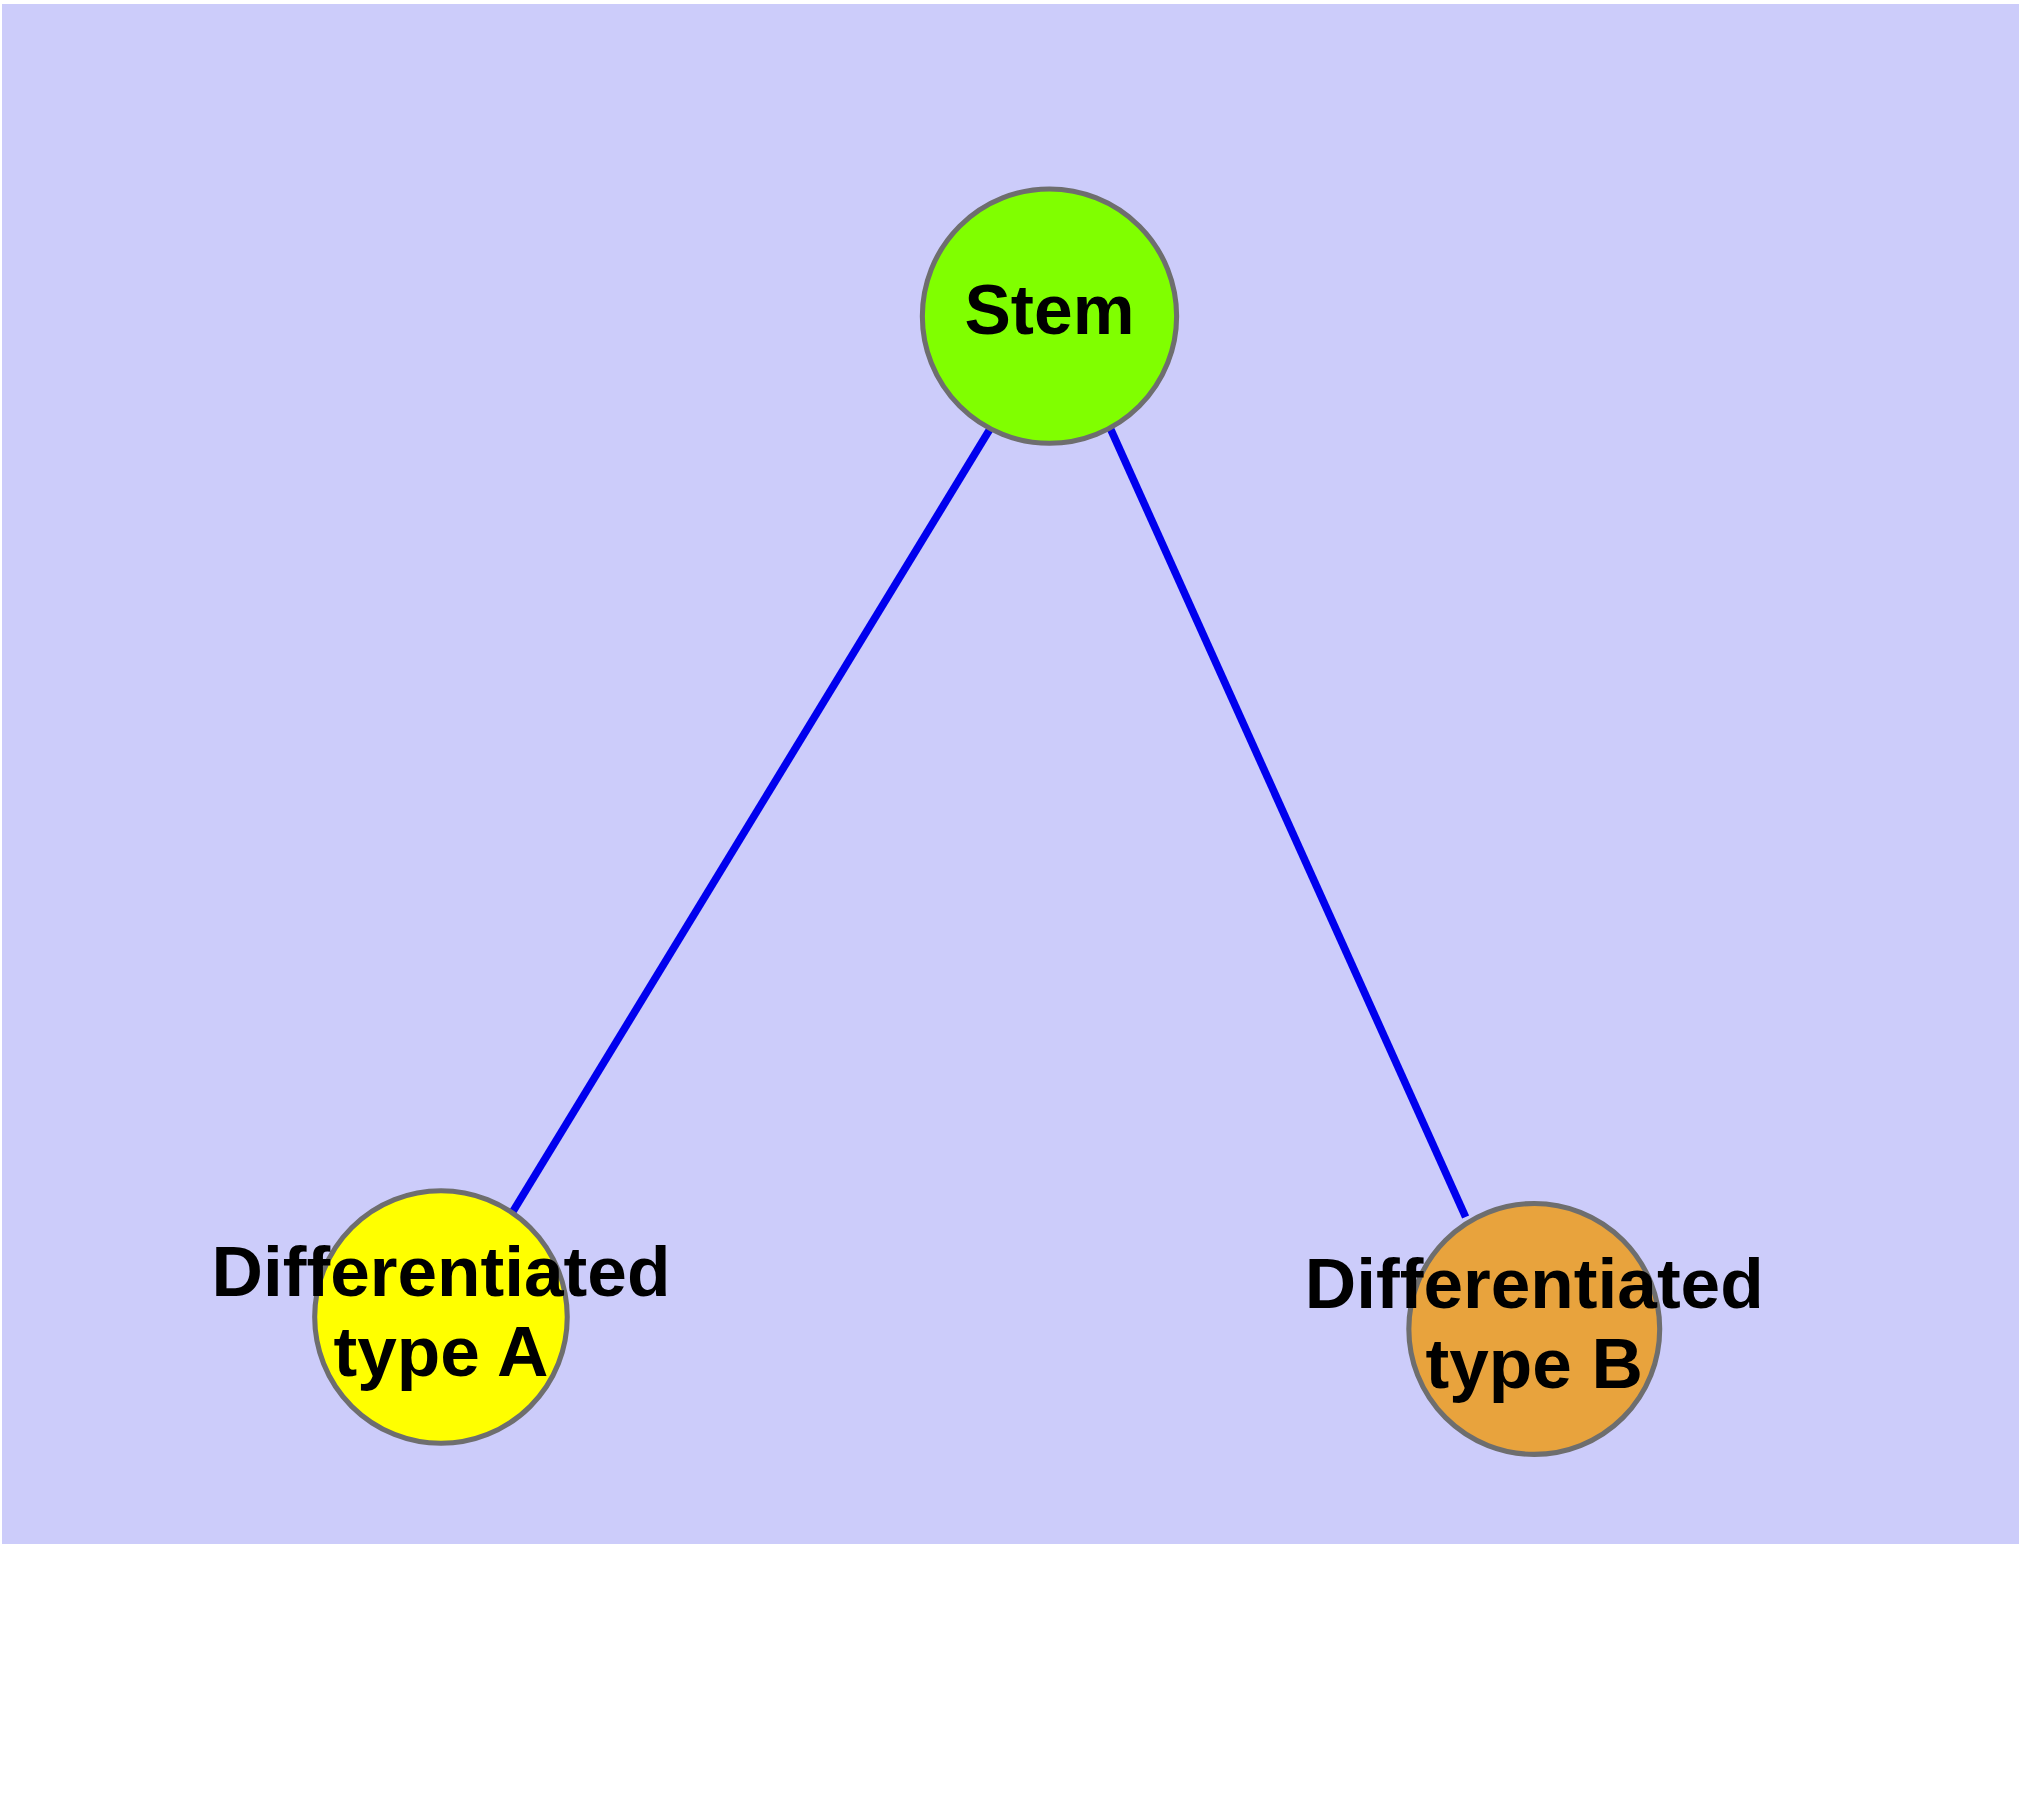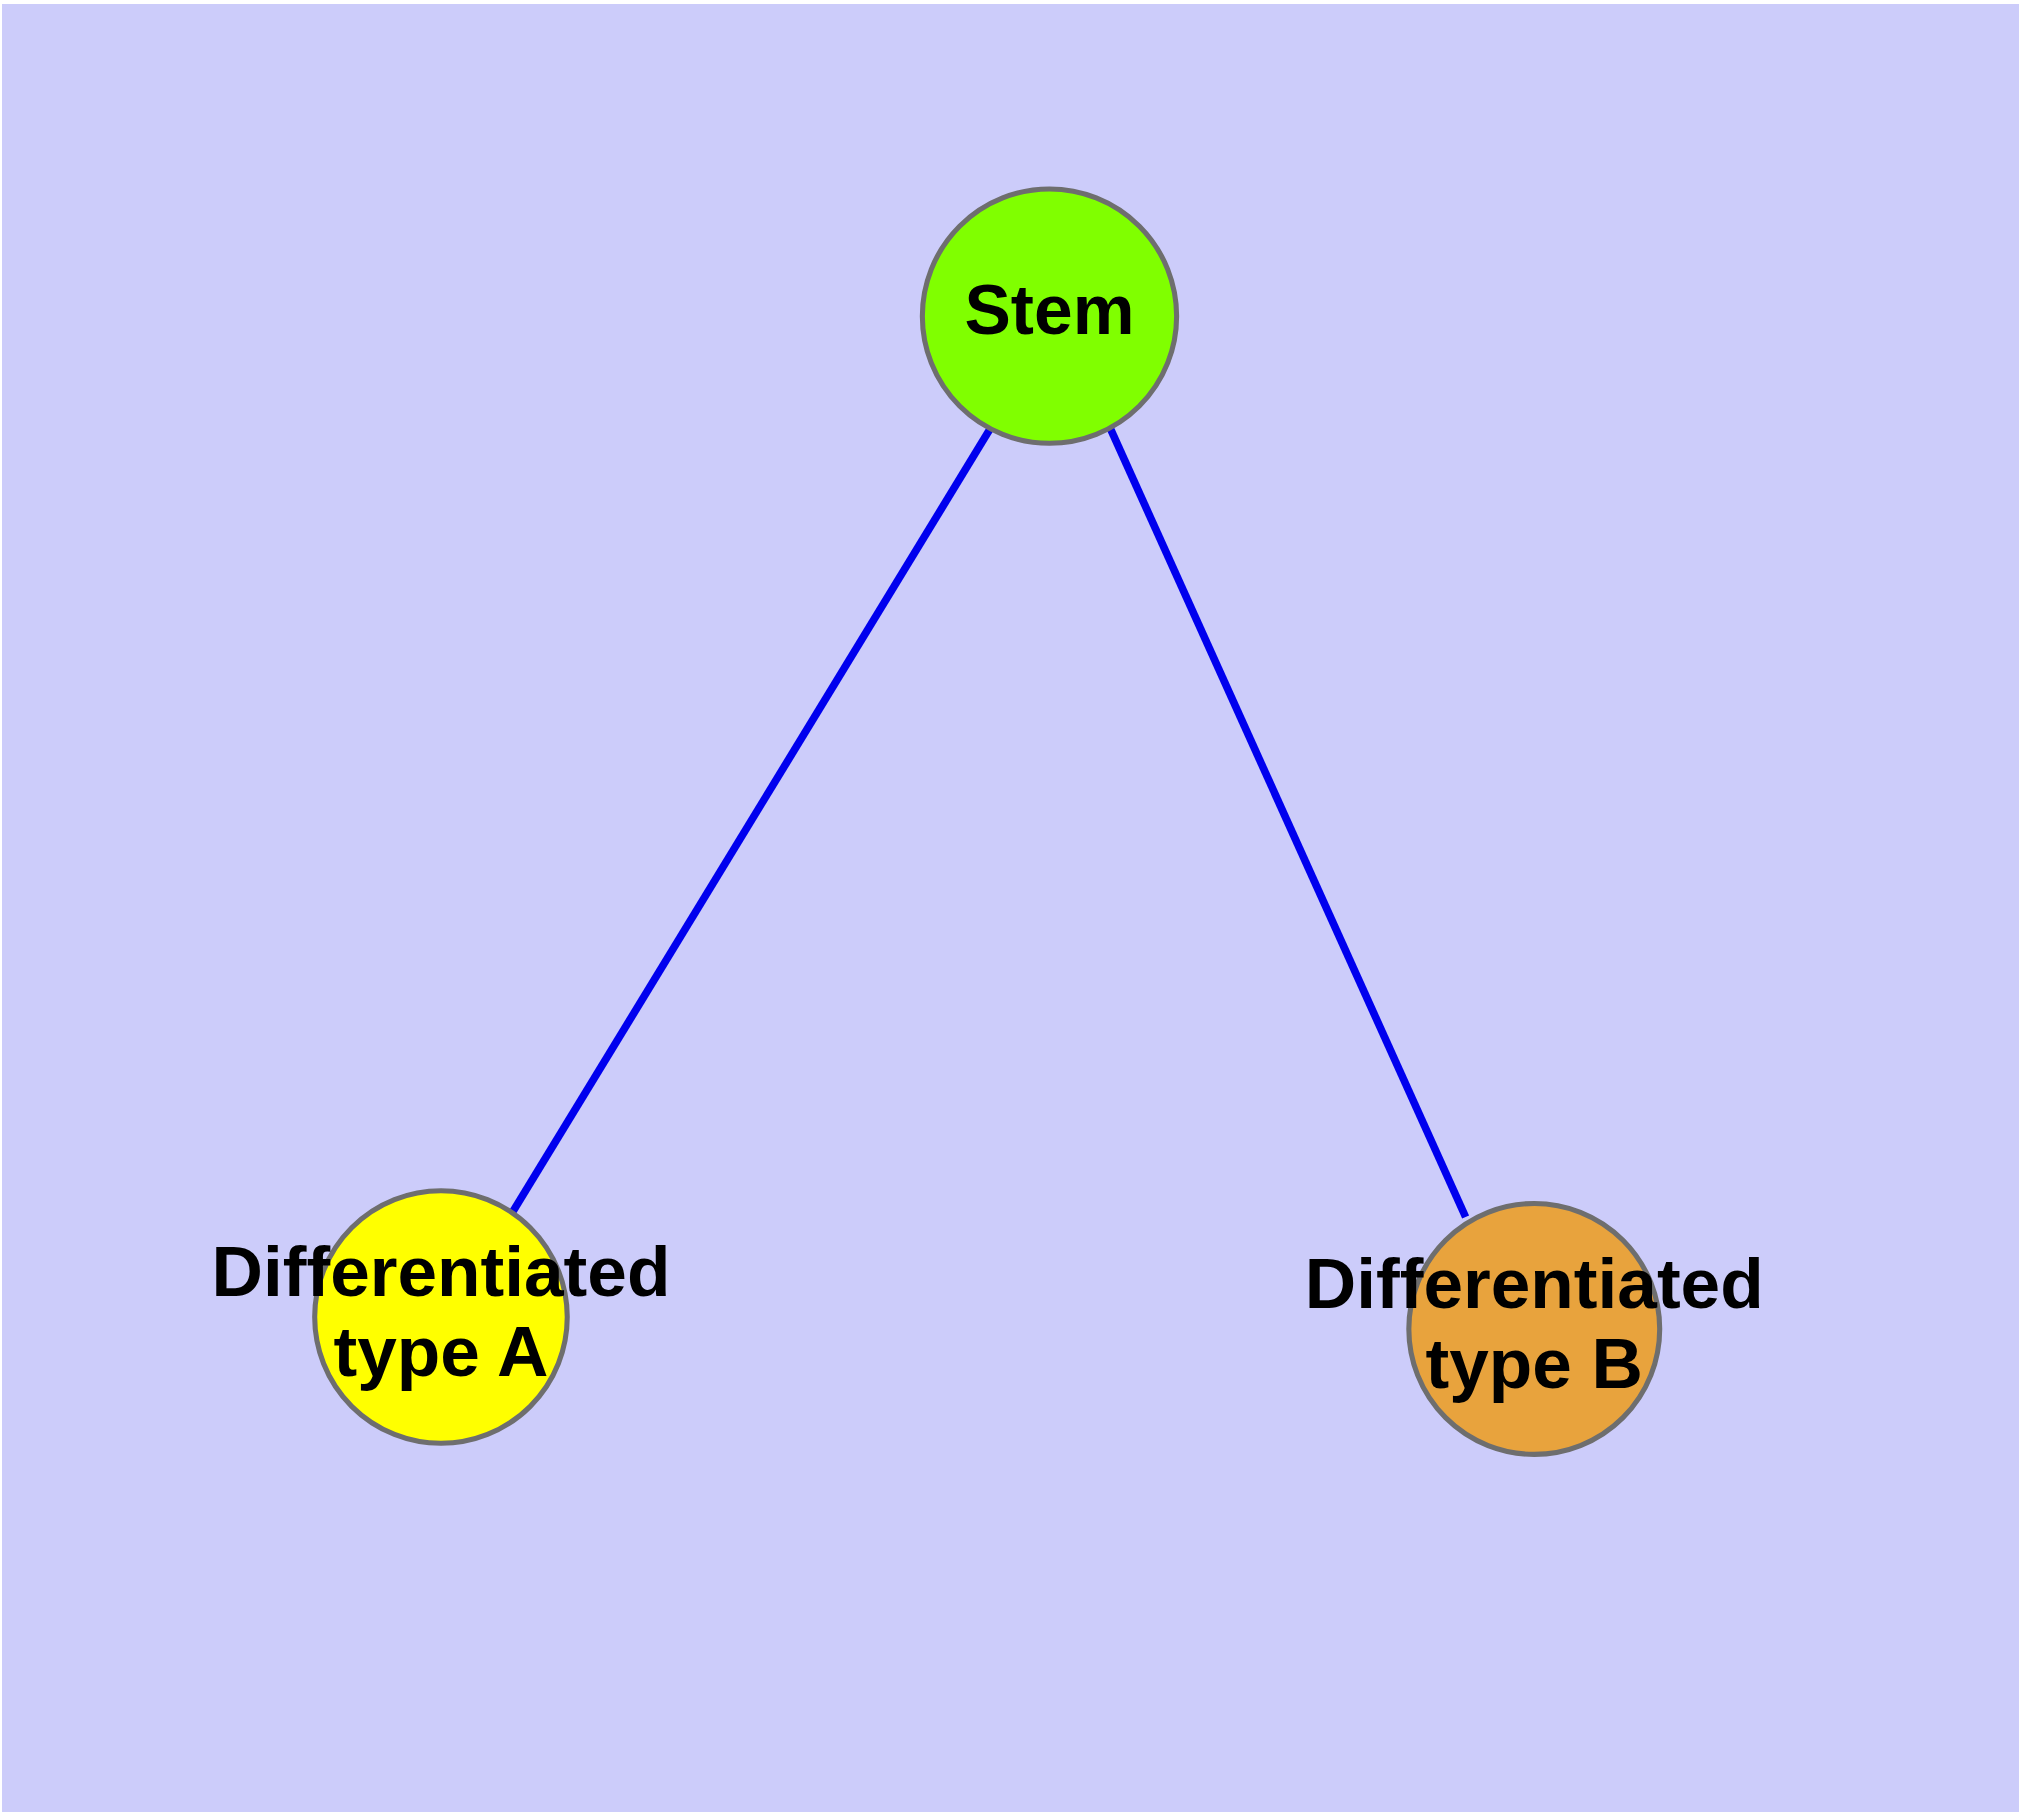--- a/index.html
+++ b/index.html
@@ -4,21 +4,21 @@
 <title>Cell Differentiation Graph</title>
 <style>
   html, body {
     margin: 0;
     padding: 0;
     background: #ffffff;
   }
   #canvas {
     position: relative;
     width: 2021px;
-    height: 1812px;
+    height: 1544px;
     background: #ffffff;
     overflow: hidden;
     text-align: right;
   }
   #plot-bg {
     position: absolute;
     left: 1.7px;
     top: 4.2px;
     width: 2017px;
     height: 1808px;

